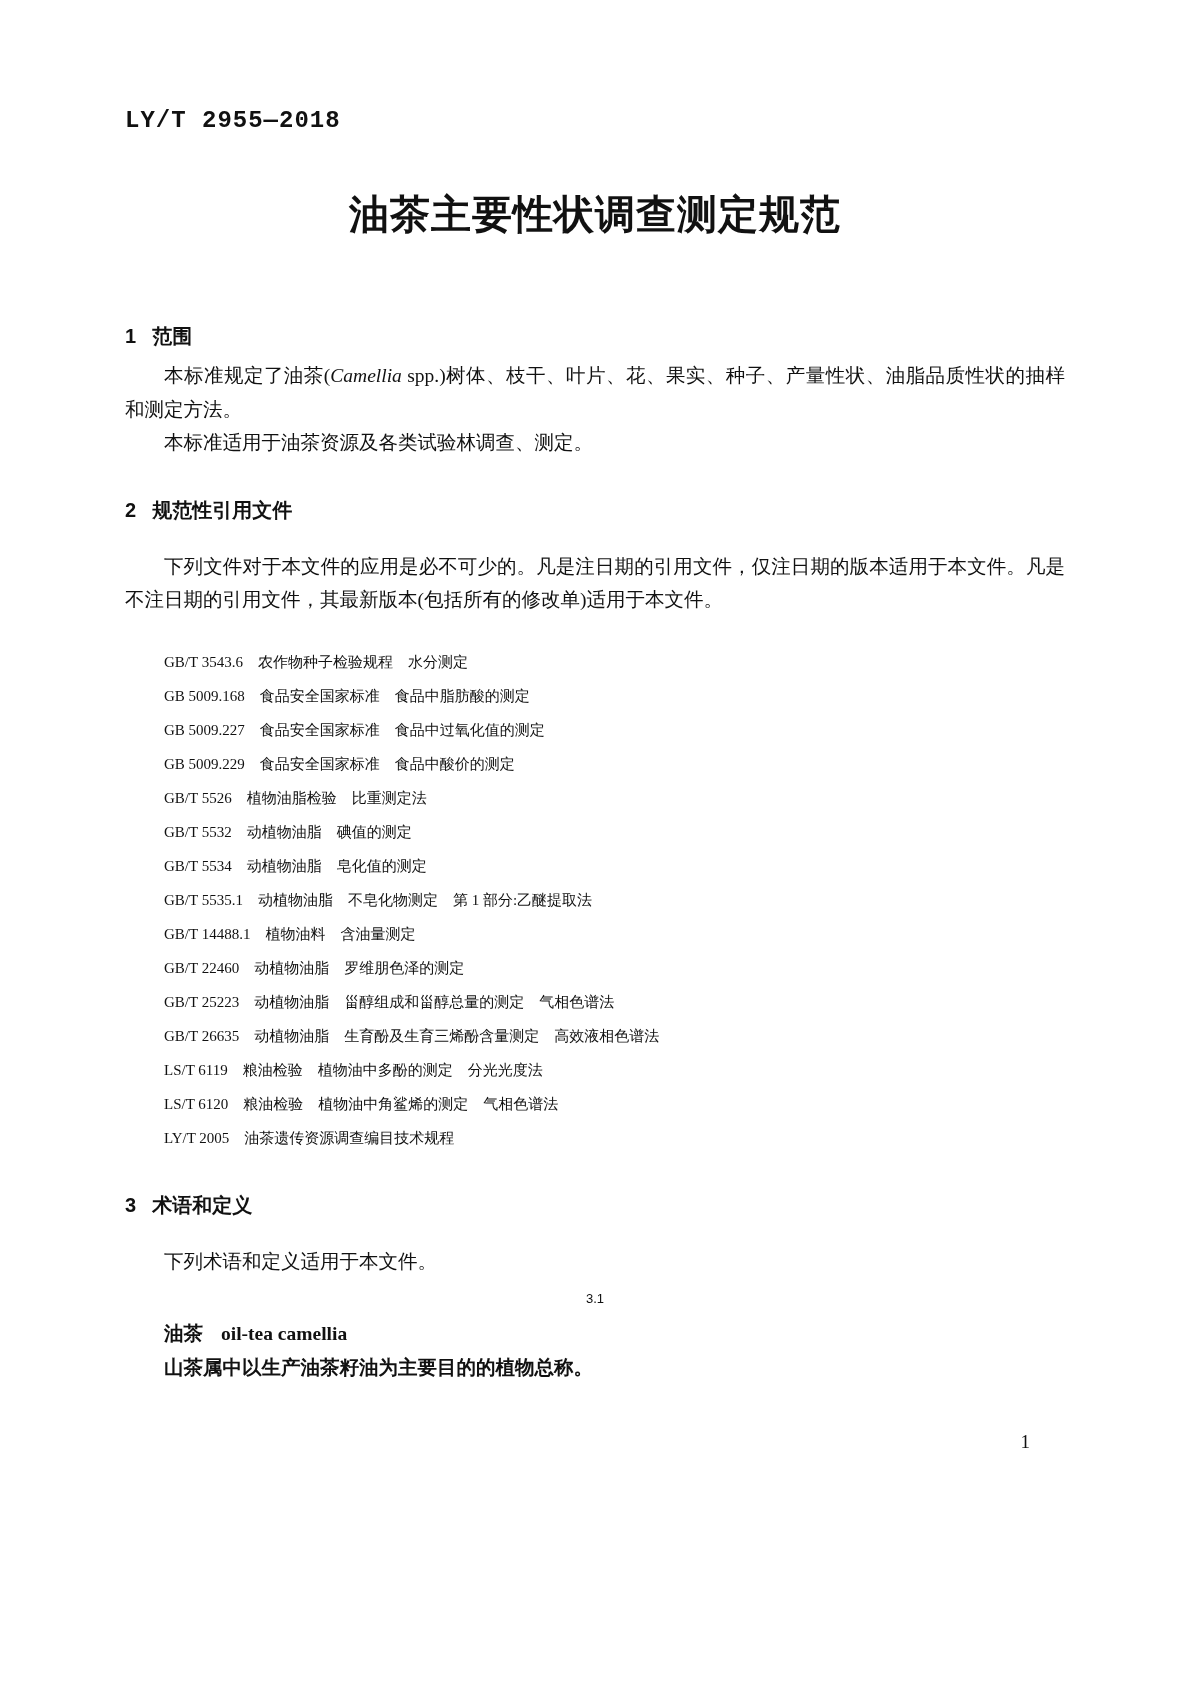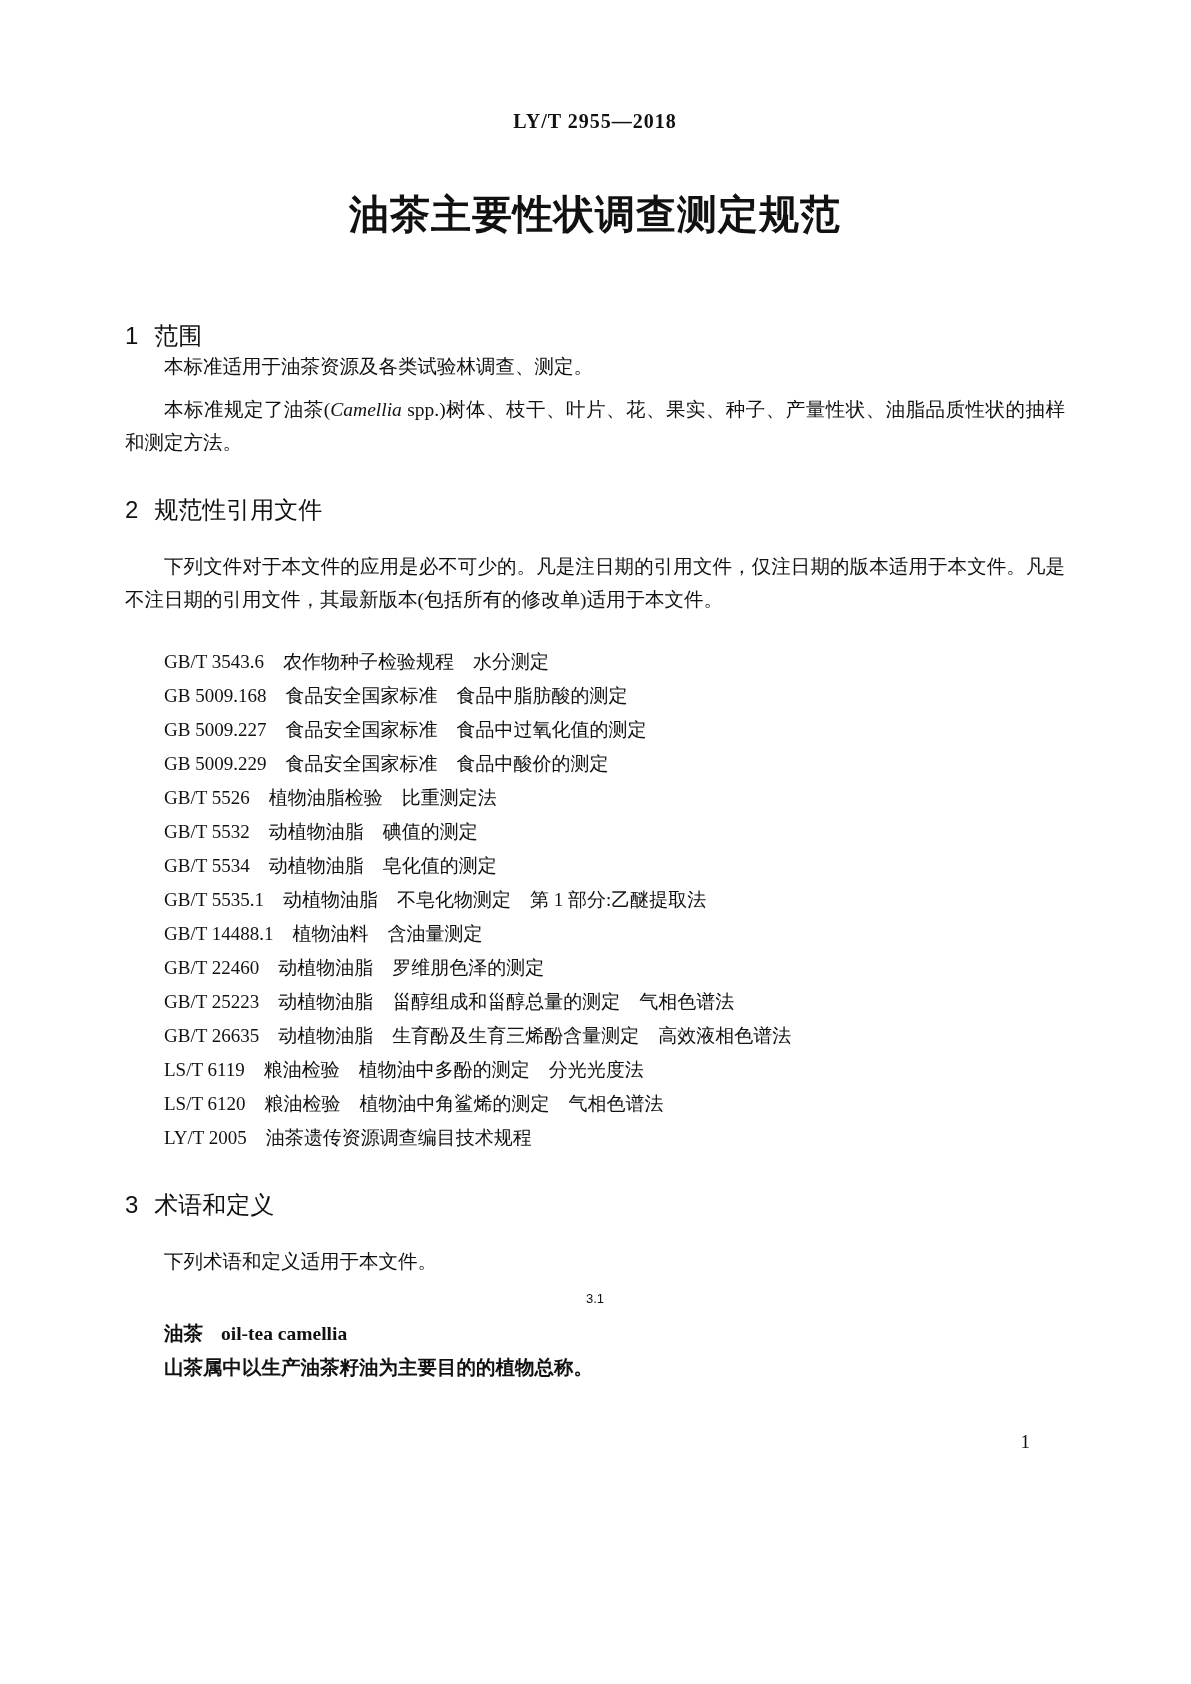--- a/index.html
+++ b/index.html
@@ -12,40 +12,40 @@
     width: 1191px;
     height: 1684px;
     box-sizing: border-box;
     background: #ffffff;
     color: #111111;
     padding: 108px 126px 0 125px;
     font-family: "Liberation Serif", "DejaVu Serif", serif;
     overflow: hidden;
   }
   .page-header {
-    text-align: center;
-    font-family: Liberation Serif, serif;
+    text-align: left;
+    font-family: Liberation Mono, monospace;
     font-weight: bold;
-    font-size: 20px;
+    font-size: 24px;
     line-height: 26px;
     letter-spacing: 1px;
   }
   .doc-title {
     margin: 58px 0 0 0;
     text-align: center;
     font-family: "Liberation Sans", "DejaVu Sans", sans-serif;
     font-weight: bold;
     font-size: 40px;
     line-height: 44px;
     letter-spacing: 1px;
   }
   .section-heading {
     font-family: "Liberation Sans", "DejaVu Sans", sans-serif;
-    font-weight: normal;
-    font-size: 24px;
+    font-weight: bold;
+    font-size: 20px;
     line-height: 28px;
   }
   .h-s1 { margin-top: 86px; }
   .h-s2 { margin-top: 36px; }
   .h-s3 { margin-top: 36px; }
   .sec-num { margin-right: 16px; }
   .para {
     margin: 0;
     font-size: 19.5px;
     line-height: 33.5px;
@@ -54,21 +54,21 @@
   }
   .p-scope { margin-top: 9px; }
   .p-intro2 { margin-top: 26px; }
   .p-intro3 { margin-top: 26px; }
   .refs {
     list-style: none;
     margin: 28px 0 0 0;
     padding: 0 0 0 39px;
   }
   .refs li {
-    font-size: 19px;
+    font-size: 15px;
     line-height: 34px;
     white-space: nowrap;
   }
   .terms { margin-top: 4px; }
   .term-num {
     font-family: Liberation Sans, sans-serif;
     font-size: 13px;
     line-height: 34px;
     text-align: center;
   }
@@ -108,23 +108,23 @@
   <div class="page-header">
     <span>LY/T 2955—2018</span>
   </div>
 
   <h1 class="doc-title">油茶主要性状调查测定规范</h1>
 
   <div class="section-heading h-s1">
     <span class="sec-num">1</span><span>范围</span>
   </div>
 
+  <p class="para p-scope"><span>本标准规定了油茶(</span><i>Camellia</i><span> spp.)树体、枝干、叶片、花、果实、种子、产量性状、油脂品质性状的抽样和测定方法。</span></p>
+
   <p class="para">本标准适用于油茶资源及各类试验林调查、测定。</p>
-
-  <p class="para p-scope"><span>本标准规定了油茶(</span><i>Camellia</i><span> spp.)树体、枝干、叶片、花、果实、种子、产量性状、油脂品质性状的抽样和测定方法。</span></p>
 
   <div class="section-heading h-s2">
     <span class="sec-num">2</span><span>规范性引用文件</span>
   </div>
 
   <p class="para p-intro2">下列文件对于本文件的应用是必不可少的。凡是注日期的引用文件，仅注日期的版本适用于本文件。凡是不注日期的引用文件，其最新版本(包括所有的修改单)适用于本文件。</p>
 
   <ul class="refs">
     <li>GB/T 3543.6　农作物种子检验规程　水分测定</li>
     <li>GB 5009.168　食品安全国家标准　食品中脂肪酸的测定</li>

